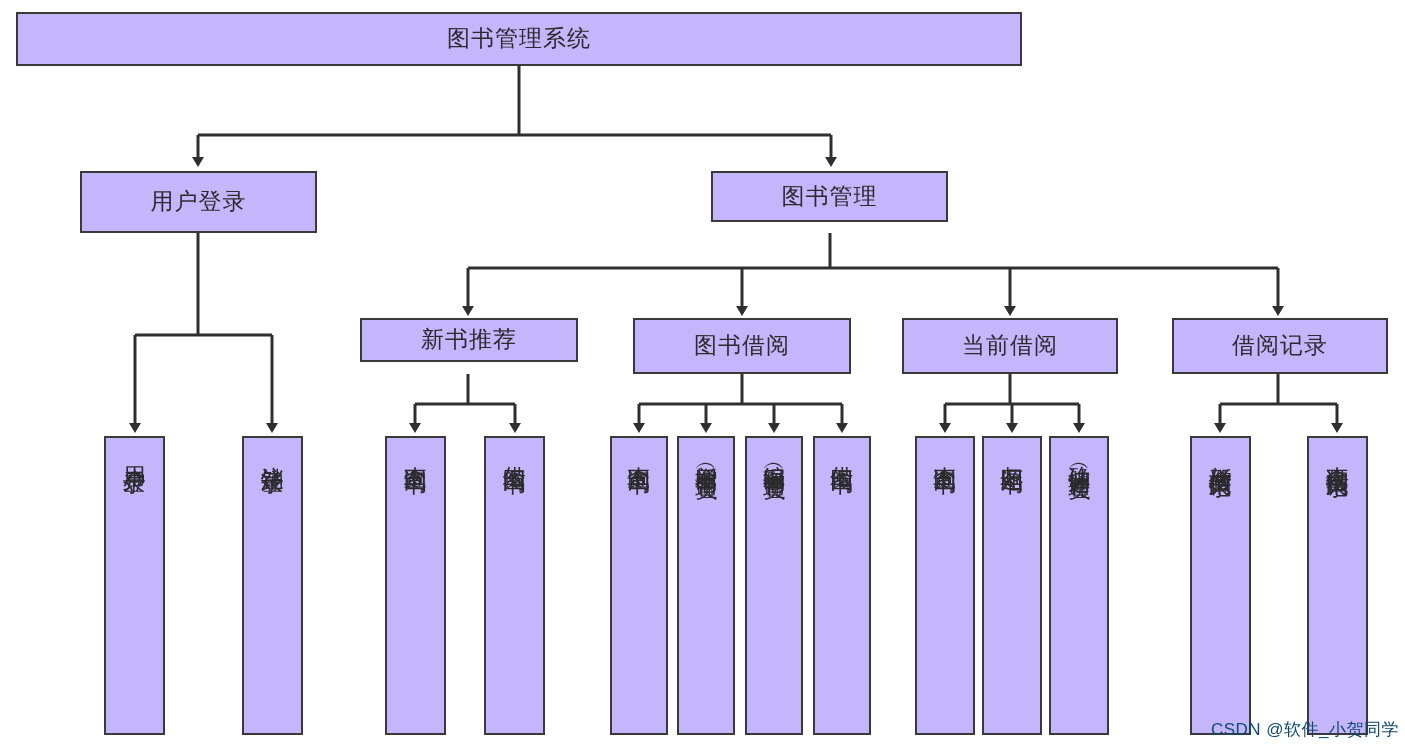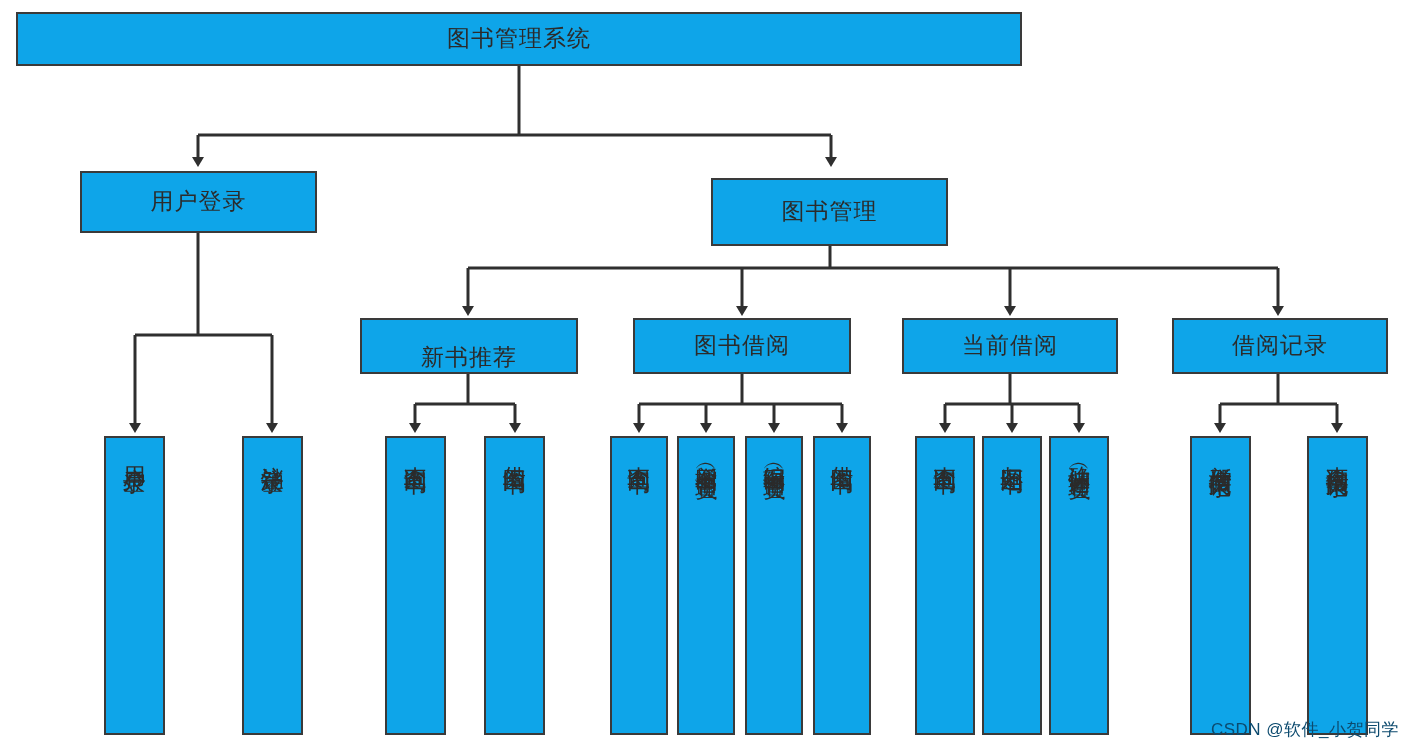--- a/index.html
+++ b/index.html
@@ -22,21 +22,21 @@
     position: absolute;
     left: 0;
     top: 0;
     width: 1405px;
     height: 747px;
     pointer-events: none;
   }
   .node {
     position: absolute;
     box-sizing: border-box;
-    background: #0ea5e9;
+    background: #c4b5fd;
     border: 2px solid #3a3a3a;
     display: flex;
     align-items: center;
     justify-content: center;
     color: #2b2b2b;
   }
   .node-h {
     font-size: 23px;
     line-height: 1.2;
     letter-spacing: 1px;
@@ -126,25 +126,25 @@
     </g>
   </svg>
 
   <div class="node node-h" style="left:16px; top:12px; width:1006px; height:54px;">
     <span>图书管理系统</span>
   </div>
 
   <div class="node node-h" style="left:80px; top:171px; width:237px; height:62px;">
     <span>用户登录</span>
   </div>
-  <div class="node node-h" style="left:711px; top:178px; width:237px; height:68px;">
+  <div class="node node-h" style="left:711px; top:171px; width:237px; height:51px;">
     <span>图书管理</span>
   </div>
 
-  <div class="node node-h" style="left:360px; top:318px; width:218px; height:56px;align-items:flex-end;">
+  <div class="node node-h" style="left:360px; top:318px; width:218px; height:44px;">
     <span>新书推荐</span>
   </div>
   <div class="node node-h" style="left:633px; top:318px; width:218px; height:56px;">
     <span>图书借阅</span>
   </div>
   <div class="node node-h" style="left:1172px; top:318px; width:216px; height:56px;">
     <span>借阅记录</span>
   </div>
   <div class="node node-h" style="left:902px; top:318px; width:216px; height:56px;">
     <span>当前借阅</span>

